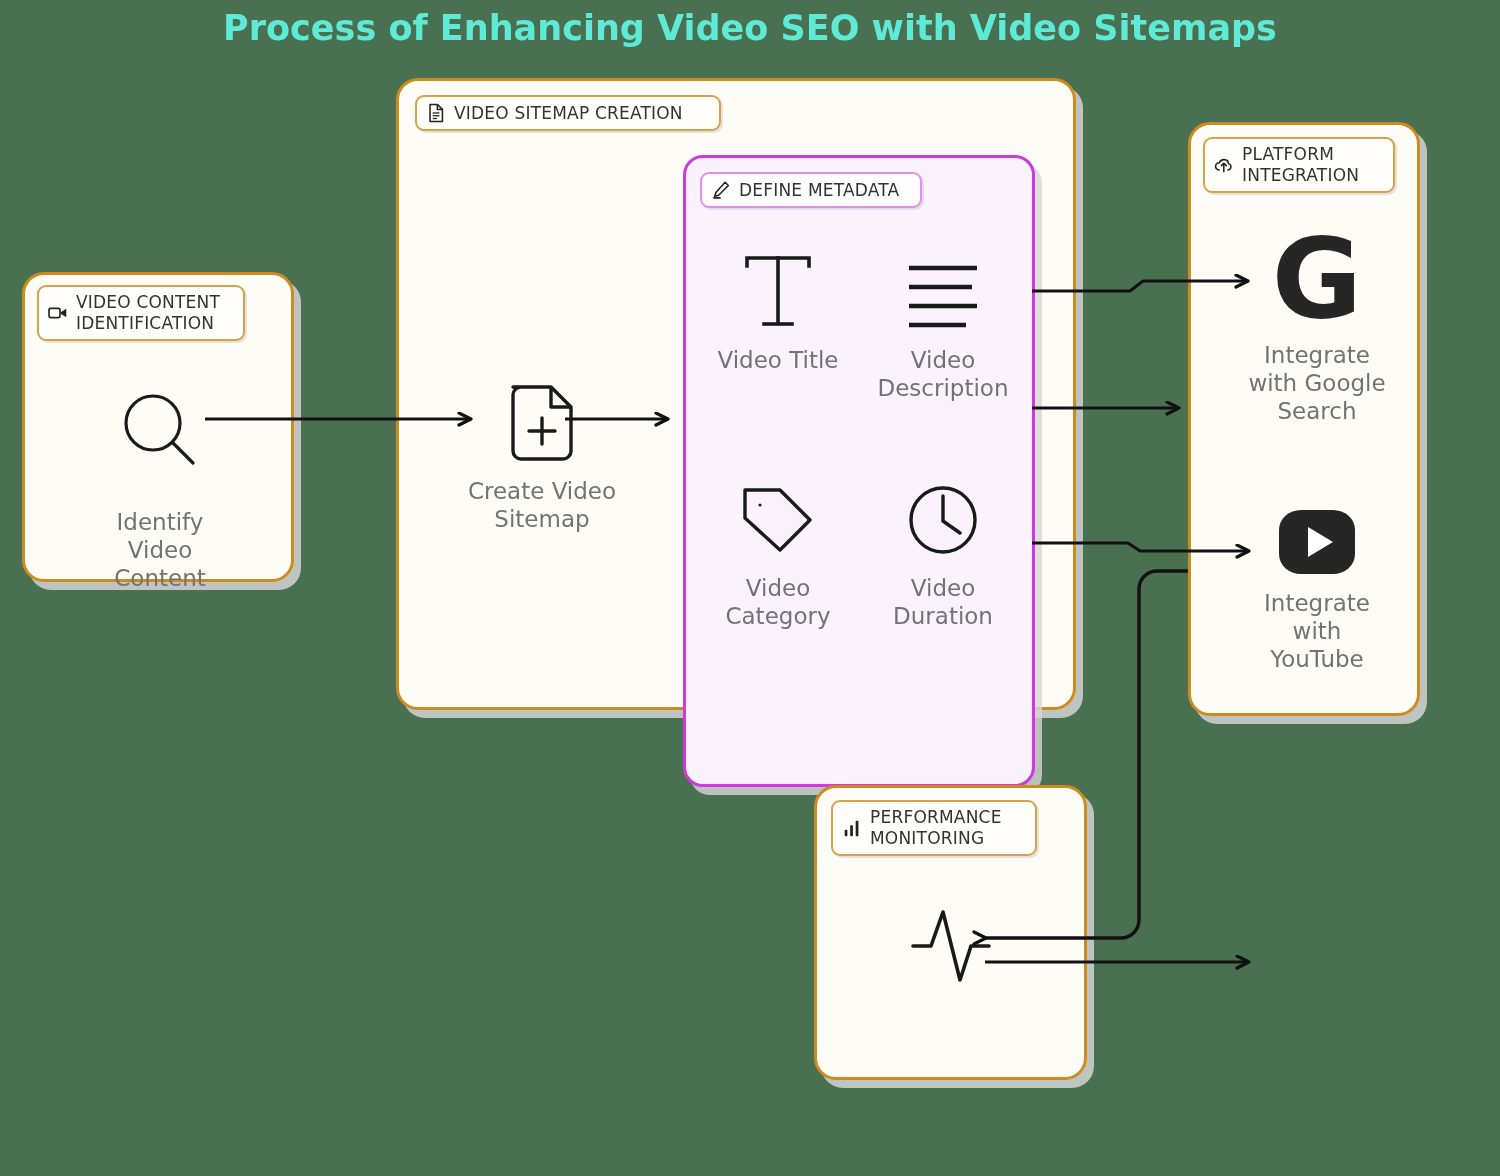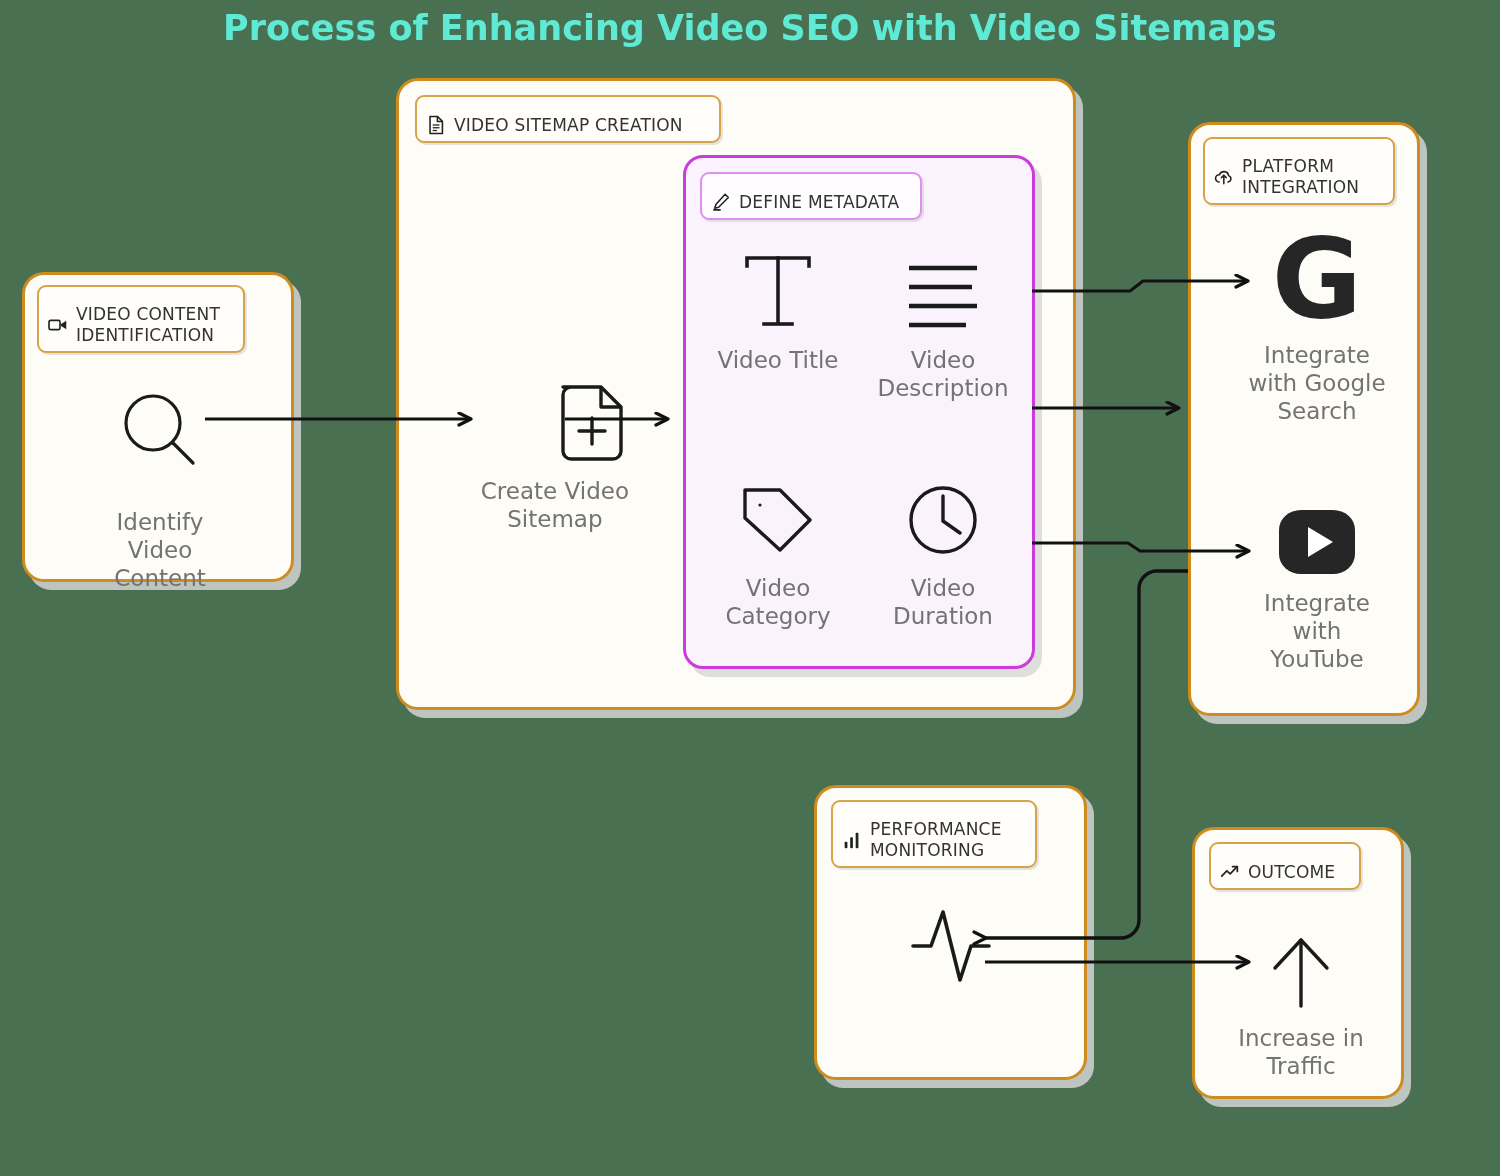--- a/index.html
+++ b/index.html
@@ -48,21 +48,21 @@
 
   
   .chip {
     position: absolute;
     display: flex;
     align-items: center;
     gap: 7px;
     background: #fffefb;
     border: 2px solid #d8a24a;
     border-radius: 9px;
-    padding: 17px 10px 5px 8px;
+    padding: 5px 10px 5px 8px;
     box-sizing: border-box;
     box-shadow: 2px 2px 0 0 rgba(205,205,205,0.55);
   }
   .chip.purple {
     border-color: #e08ff0;
     background: #fffdff;
   }
   .chip-label {
     font-family: "DejaVu Sans", sans-serif;
     font-size: 17px;
@@ -141,32 +141,32 @@
       <svg class="chip-icon" viewBox="0 0 24 24" fill="none" stroke="#222" stroke-width="1.7" stroke-linejoin="round">
         <path d="M5.5 2.8 h8.2 L19 8.1 V21.2 H5.5 Z"></path>
         <path d="M13.5 2.8 V8.2 H19"></path>
         <line x1="8.4" y1="12" x2="15.8" y2="12" stroke-width="1.4"></line>
         <line x1="8.4" y1="15" x2="15.8" y2="15" stroke-width="1.4"></line>
         <line x1="8.4" y1="18" x2="13" y2="18" stroke-width="1.4"></line>
       </svg>
       <span class="chip-label">VIDEO SITEMAP CREATION</span>
     </div>
 
-    <div class="node" style="left:40px; top:300px; width:190px;align-items:flex-end;">
+    <div class="node" style="left:48px; top:300px; width:190px;">
       <svg class="node-icon" width="74" height="86" viewBox="0 0 74 86" fill="none" stroke="#1a1a1a" stroke-width="3.4" stroke-linejoin="round">
         <path d="M8 6 h38 L66 26 V70 a8 8 0 0 1 -8 8 H16 a8 8 0 0 1 -8 -8 V14 a8 8 0 0 1 8 -8 Z"></path>
         <path d="M46 6 V26 H66"></path>
         <line x1="24" y1="50" x2="50" y2="50" stroke-linecap="round"></line>
         <line x1="37" y1="37" x2="37" y2="63" stroke-linecap="round"></line>
       </svg>
       <div class="node-label">Create Video
 Sitemap</div>
     </div>
 
-    <div class="container metadata" style="left:284px; top:74px; width:352px; height:514px;">
+    <div class="container metadata" style="left:284px; top:74px; width:352px; height:632px;">
       <div class="chip purple" style="left:14px; top:14px; width:222px;">
         <svg class="chip-icon" viewBox="0 0 24 24" fill="none" stroke="#222" stroke-width="1.7" stroke-linecap="round" stroke-linejoin="round">
           <path d="M16.5 3.6 L20 7.1 L9.4 17.7 L5.2 18.9 L6.4 14.7 Z"></path>
           <line x1="4.2" y1="20.6" x2="11" y2="20.6"></line>
         </svg>
         <span class="chip-label">DEFINE METADATA</span>
       </div>
 
       <div class="node" style="left:12px; top:90px; width:160px;">
         <svg class="node-icon" width="82" height="88" viewBox="0 0 82 88" fill="none" stroke="#1a1a1a" stroke-width="3.6" stroke-linecap="square">
@@ -250,38 +250,20 @@
 MONITORING</span>
     </div>
 
     <div class="node" style="left:20px; top:112px; width:240px;">
       <svg class="node-icon" width="100" height="86" viewBox="0 0 100 86" fill="none" stroke="#1a1a1a" stroke-width="3.6" stroke-linejoin="round" stroke-linecap="round">
         <path d="M6 46 L24 46 L36 12 L53 80 L64 46 L82 46"></path>
       </svg>
     </div>
   </div>
 
-  <div class="container" style="left:1192px; top:827px; width:212px; height:272px;">
-    <div class="chip" style="left:14px; top:12px; width:152px;">
-      <svg class="chip-icon" viewBox="0 0 24 24" fill="none" stroke="#222" stroke-width="1.9" stroke-linecap="round" stroke-linejoin="round">
-        <path d="M3 16.5 L8.5 10.8 L12.2 14 L19.5 6.5"></path>
-        <path d="M14.8 6.2 H20 V11.4"></path>
-      </svg>
-      <span class="chip-label">OUTCOME</span>
-    </div>
-
-    <div class="node" style="left:16px; top:100px; width:180px;">
-      <svg class="node-icon" width="92" height="84" viewBox="0 0 92 84" fill="none" stroke="#1a1a1a" stroke-width="3.4" stroke-linecap="round" stroke-linejoin="round">
-        <line x1="46" y1="76" x2="46" y2="10"></line>
-        <path d="M20 38 L46 10 L72 38"></path>
-      </svg>
-      <div class="node-label">Increase in
-Traffic</div>
-    </div>
-  </div>
 
   <svg id="connectors" viewBox="0 0 1500 1176">
     <defs>
       <marker id="ah" markerWidth="16" markerHeight="16" refX="13" refY="7" orient="auto" markerUnits="userSpaceOnUse">
         <path d="M2 1 L14 7 L2 13" fill="none" stroke="#111" stroke-width="3.2" stroke-linecap="round" stroke-linejoin="round"></path>
       </marker>
       <marker id="ah-l" markerWidth="16" markerHeight="16" refX="3" refY="7" orient="auto" markerUnits="userSpaceOnUse">
         <path d="M14 1 L2 7 L14 13" fill="none" stroke="#111" stroke-width="3.2" stroke-linecap="round" stroke-linejoin="round"></path>
       </marker>
     </defs>

